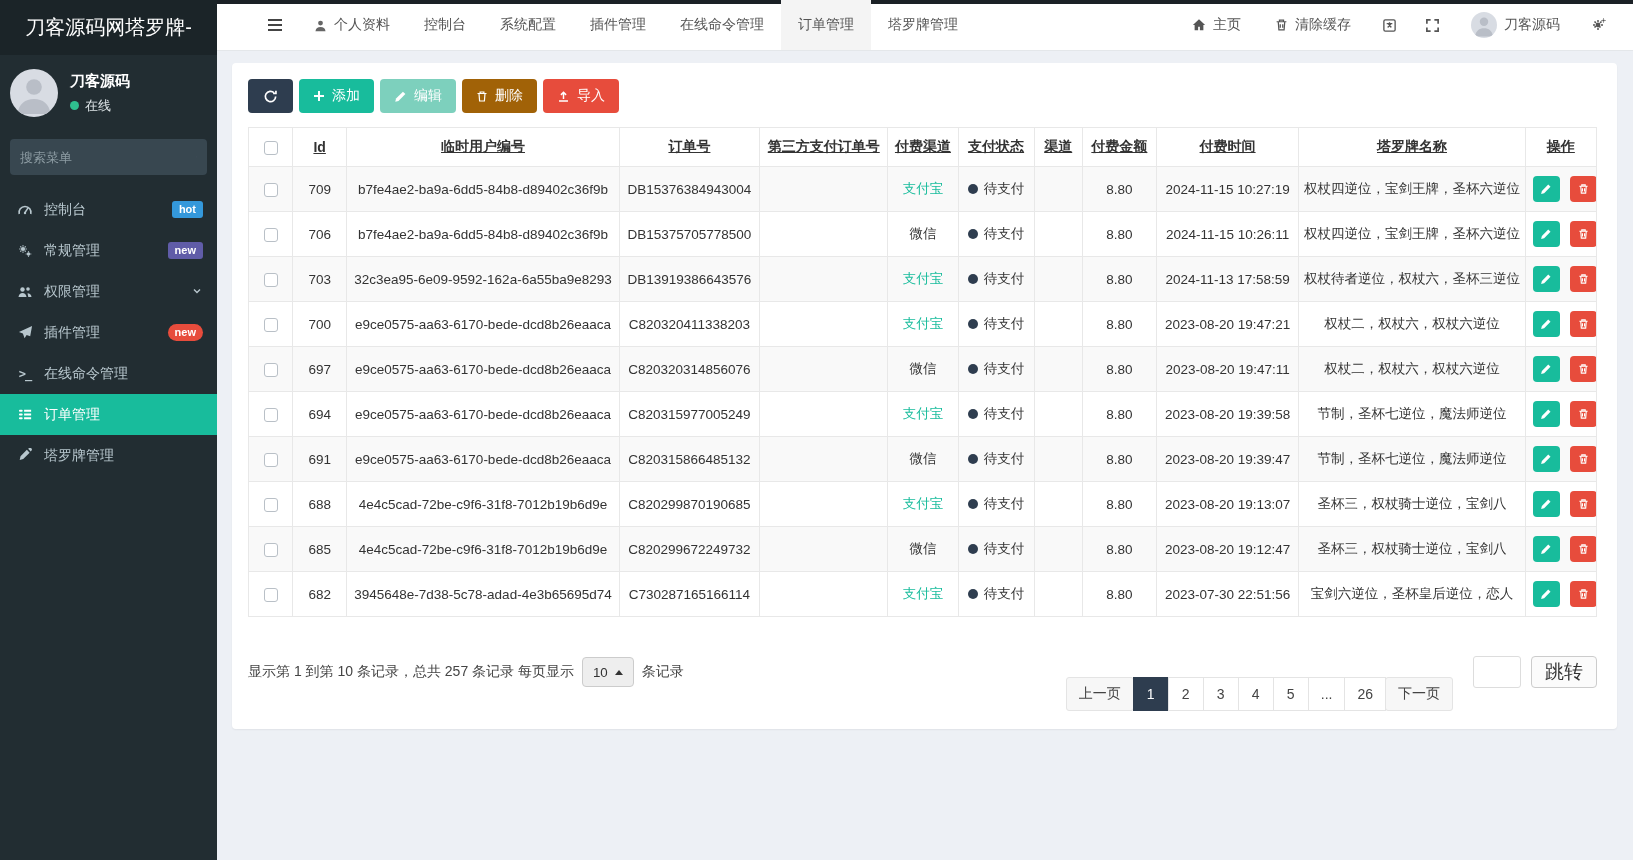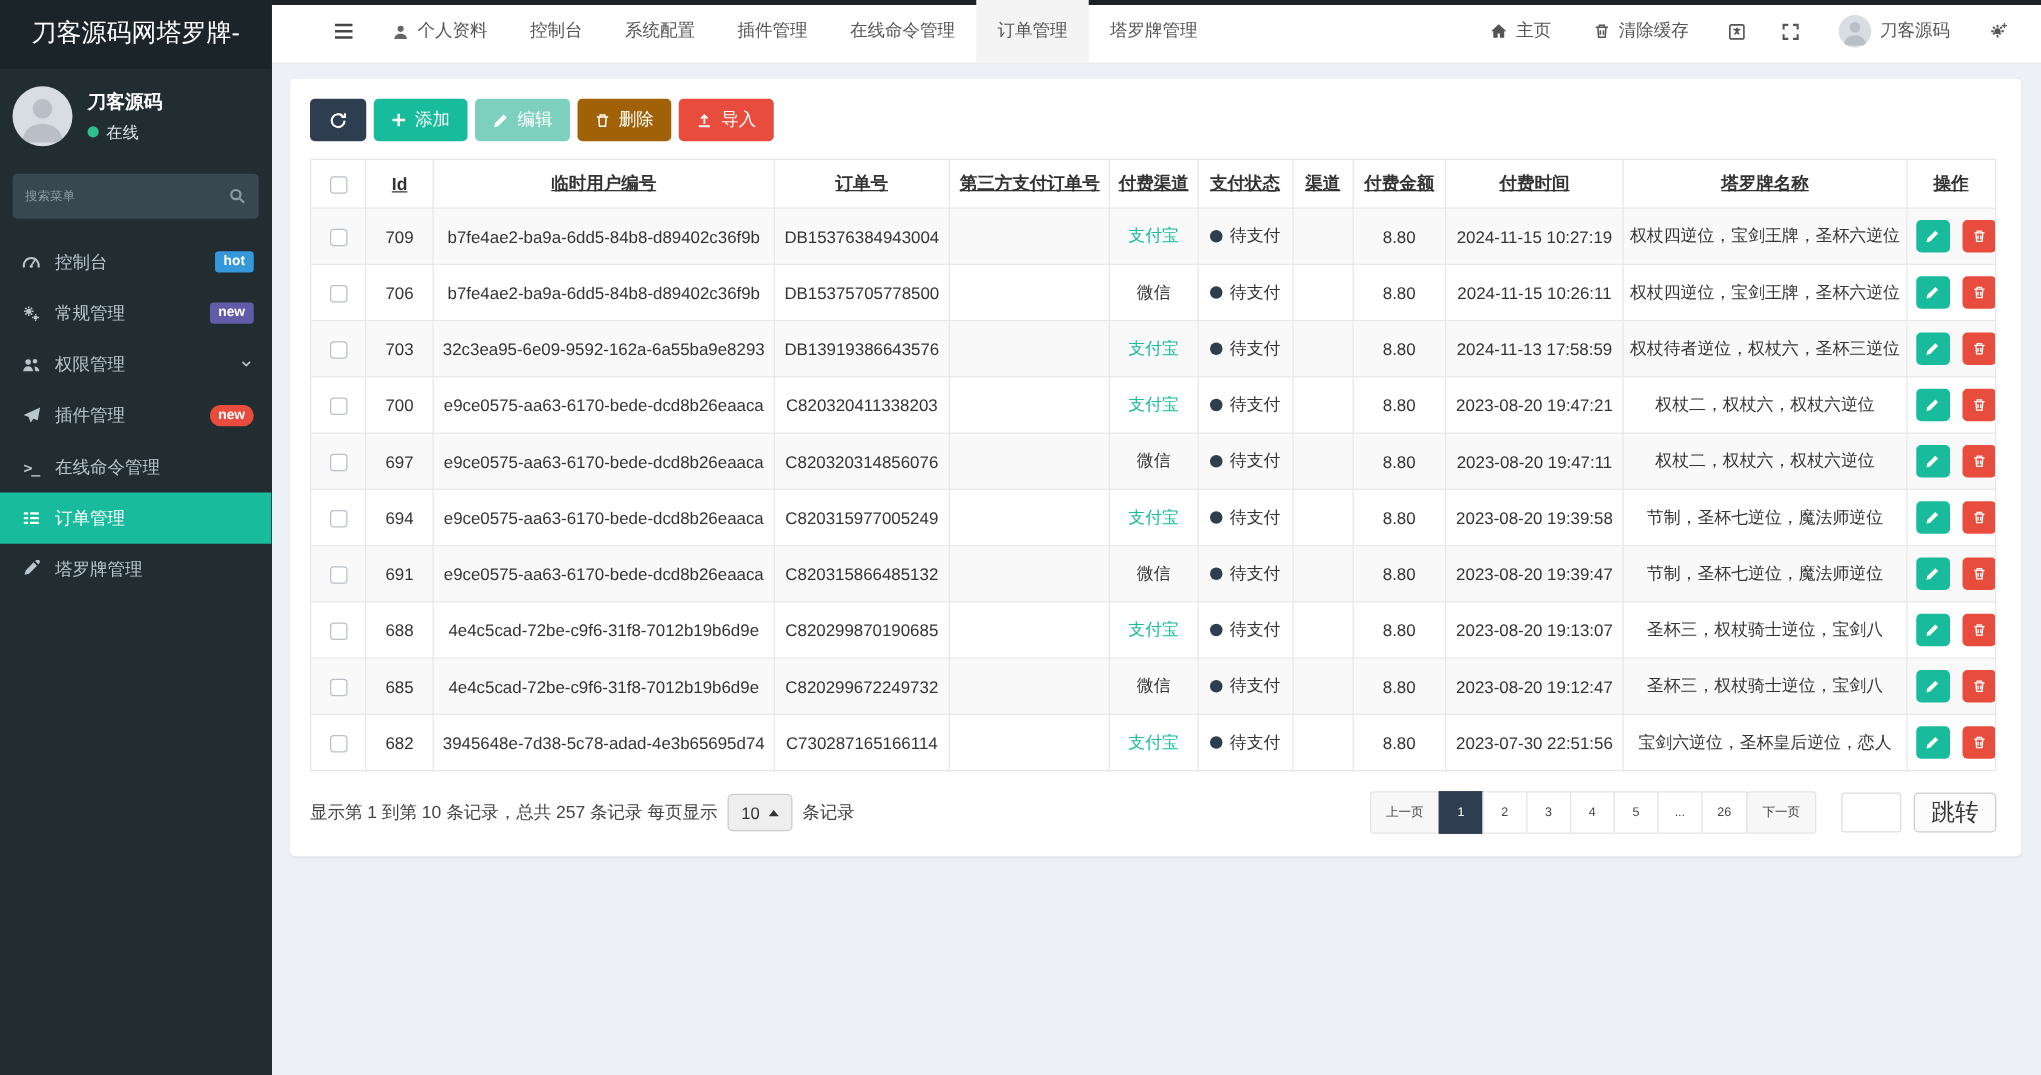--- a/index.html
+++ b/index.html
@@ -9,21 +9,21 @@
   
   .sidebar { position:fixed; left:0; top:0; width:217px; height:860px; background:#222d32; z-index:20; }
   .brand { height:55px; line-height:55px; text-align:center; color:#fff; font-size:20px; background:#1b2428; white-space:nowrap; overflow:hidden; }
   .user-panel { display:flex; padding:14px 10px 16px 10px; gap:12px; align-items:center; }
   .avatar-lg { width:48px; height:48px; border-radius:50%; background:#d8dce3; overflow:hidden; flex:none; }
   .user-meta { color:#fff; }
   .user-name { font-weight:bold; font-size:15px; margin-bottom:6px; }
   .user-status { font-size:13px; color:#dfe6e9; display:flex; align-items:center; gap:6px; }
   .dot-online { width:9px; height:9px; border-radius:50%; background:#2fbf8f; display:inline-block; }
   .side-search { margin:6px 10px 14px 10px; background:#384750; border-radius:4px; display:flex; align-items:center; height:36px; padding:0 10px; }
-  .side-search input { flex:1; background:transparent; border:none; outline:none; color:#cfd8dc; font-size:10px; }
+  .side-search input { flex:1; background:transparent; border:none; outline:none; color:#cfd8dc; font-size:13px; }
   .side-search input::placeholder { color:#8d9ca3; }
   .side-search svg { color:#8d9ca3; }
   .menu { list-style:none; margin-top:8px; }
   .menu li { height:41px; display:flex; align-items:center; padding:0 14px 0 16px; color:#b8c7ce; font-size:14px; cursor:pointer; position:relative; }
   .menu li .mi { width:18px; margin-right:10px; display:flex; justify-content:center; color:#b8c7ce; }
   .menu li.active { background:#18bc9c; color:#fff; }
   .menu li.active .mi { color:#fff; }
   .menu .grow { flex:1; }
   .badge { font-size:11px; font-weight:bold; color:#fff; padding:2px 7px; border-radius:3px; line-height:1.2; }
   .badge.blue { background:#3498db; }
@@ -71,21 +71,21 @@
   .op-btn { width:27px; height:26px; border:none; border-radius:4px; color:#fff; display:inline-flex; align-items:center; justify-content:center; cursor:pointer; margin:0 3px; }
   .op-btn.edit { background:#18bc9c; }
   .op-btn.del { background:#e74c3c; }
 
   
   .table-footer { display:flex; align-items:center; margin-top:16px; color:#444; font-size:14px; }
   .page-size-btn { display:inline-flex; align-items:center; gap:7px; height:30px; padding:0 10px; border:1px solid #ccc; border-radius:4px; background:#eee; margin:0 8px; cursor:pointer; color:#333; }
   .caret-up { width:0; height:0; border-left:4px solid transparent; border-right:4px solid transparent; border-bottom:5px solid #333; }
   .caret-down { width:0; height:0; border-left:4px solid transparent; border-right:4px solid transparent; border-top:5px solid #444; }
   .pager { margin-left:auto; display:flex; align-items:center; }
-  .pg { min-width:36px; height:34px; display:inline-flex; align-items:center; justify-content:center; border:1px solid #e4e4e4; background:#fff; color:#444; font-size:10px; padding:0 12px; cursor:pointer; margin-left:-1px; }
+  .pg { min-width:36px; height:34px; display:inline-flex; align-items:center; justify-content:center; border:1px solid #e4e4e4; background:#fff; color:#444; font-size:14px; padding:0 12px; cursor:pointer; margin-left:-1px;margin-top:44px; }
   .pg.navpg { background:#f7f7f7; border-radius:3px; }
   .pg.active { background:#2e3d4f; border-color:#2e3d4f; color:#fff; }
   .jump-input { width:48px; height:32px; border:1px solid #ddd; border-radius:3px; margin:0 10px 0 20px; outline:none; padding:0 6px; font-family:inherit; }
   .jump-btn { height:32px; border:1px solid #ccc; background:#fbfbfb; border-radius:4px; padding:0 13px; font-size:19px; color:#333; cursor:pointer; font-family:inherit; }
 </style>
 </head>
 <body>
 
 <aside class="sidebar">
   <div class="brand">刀客源码网塔罗牌-</div>

